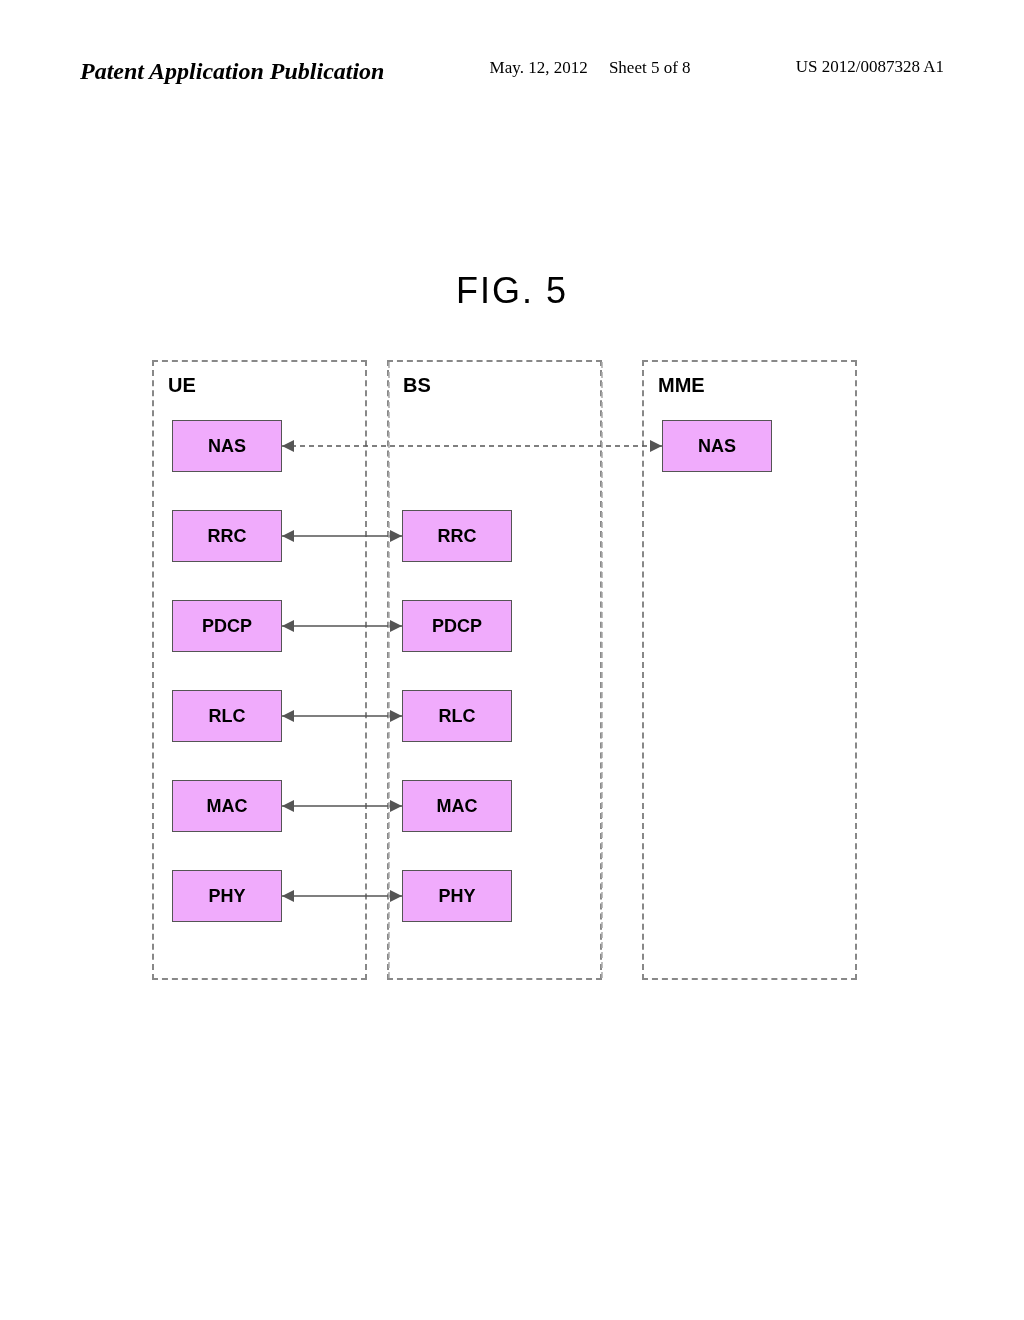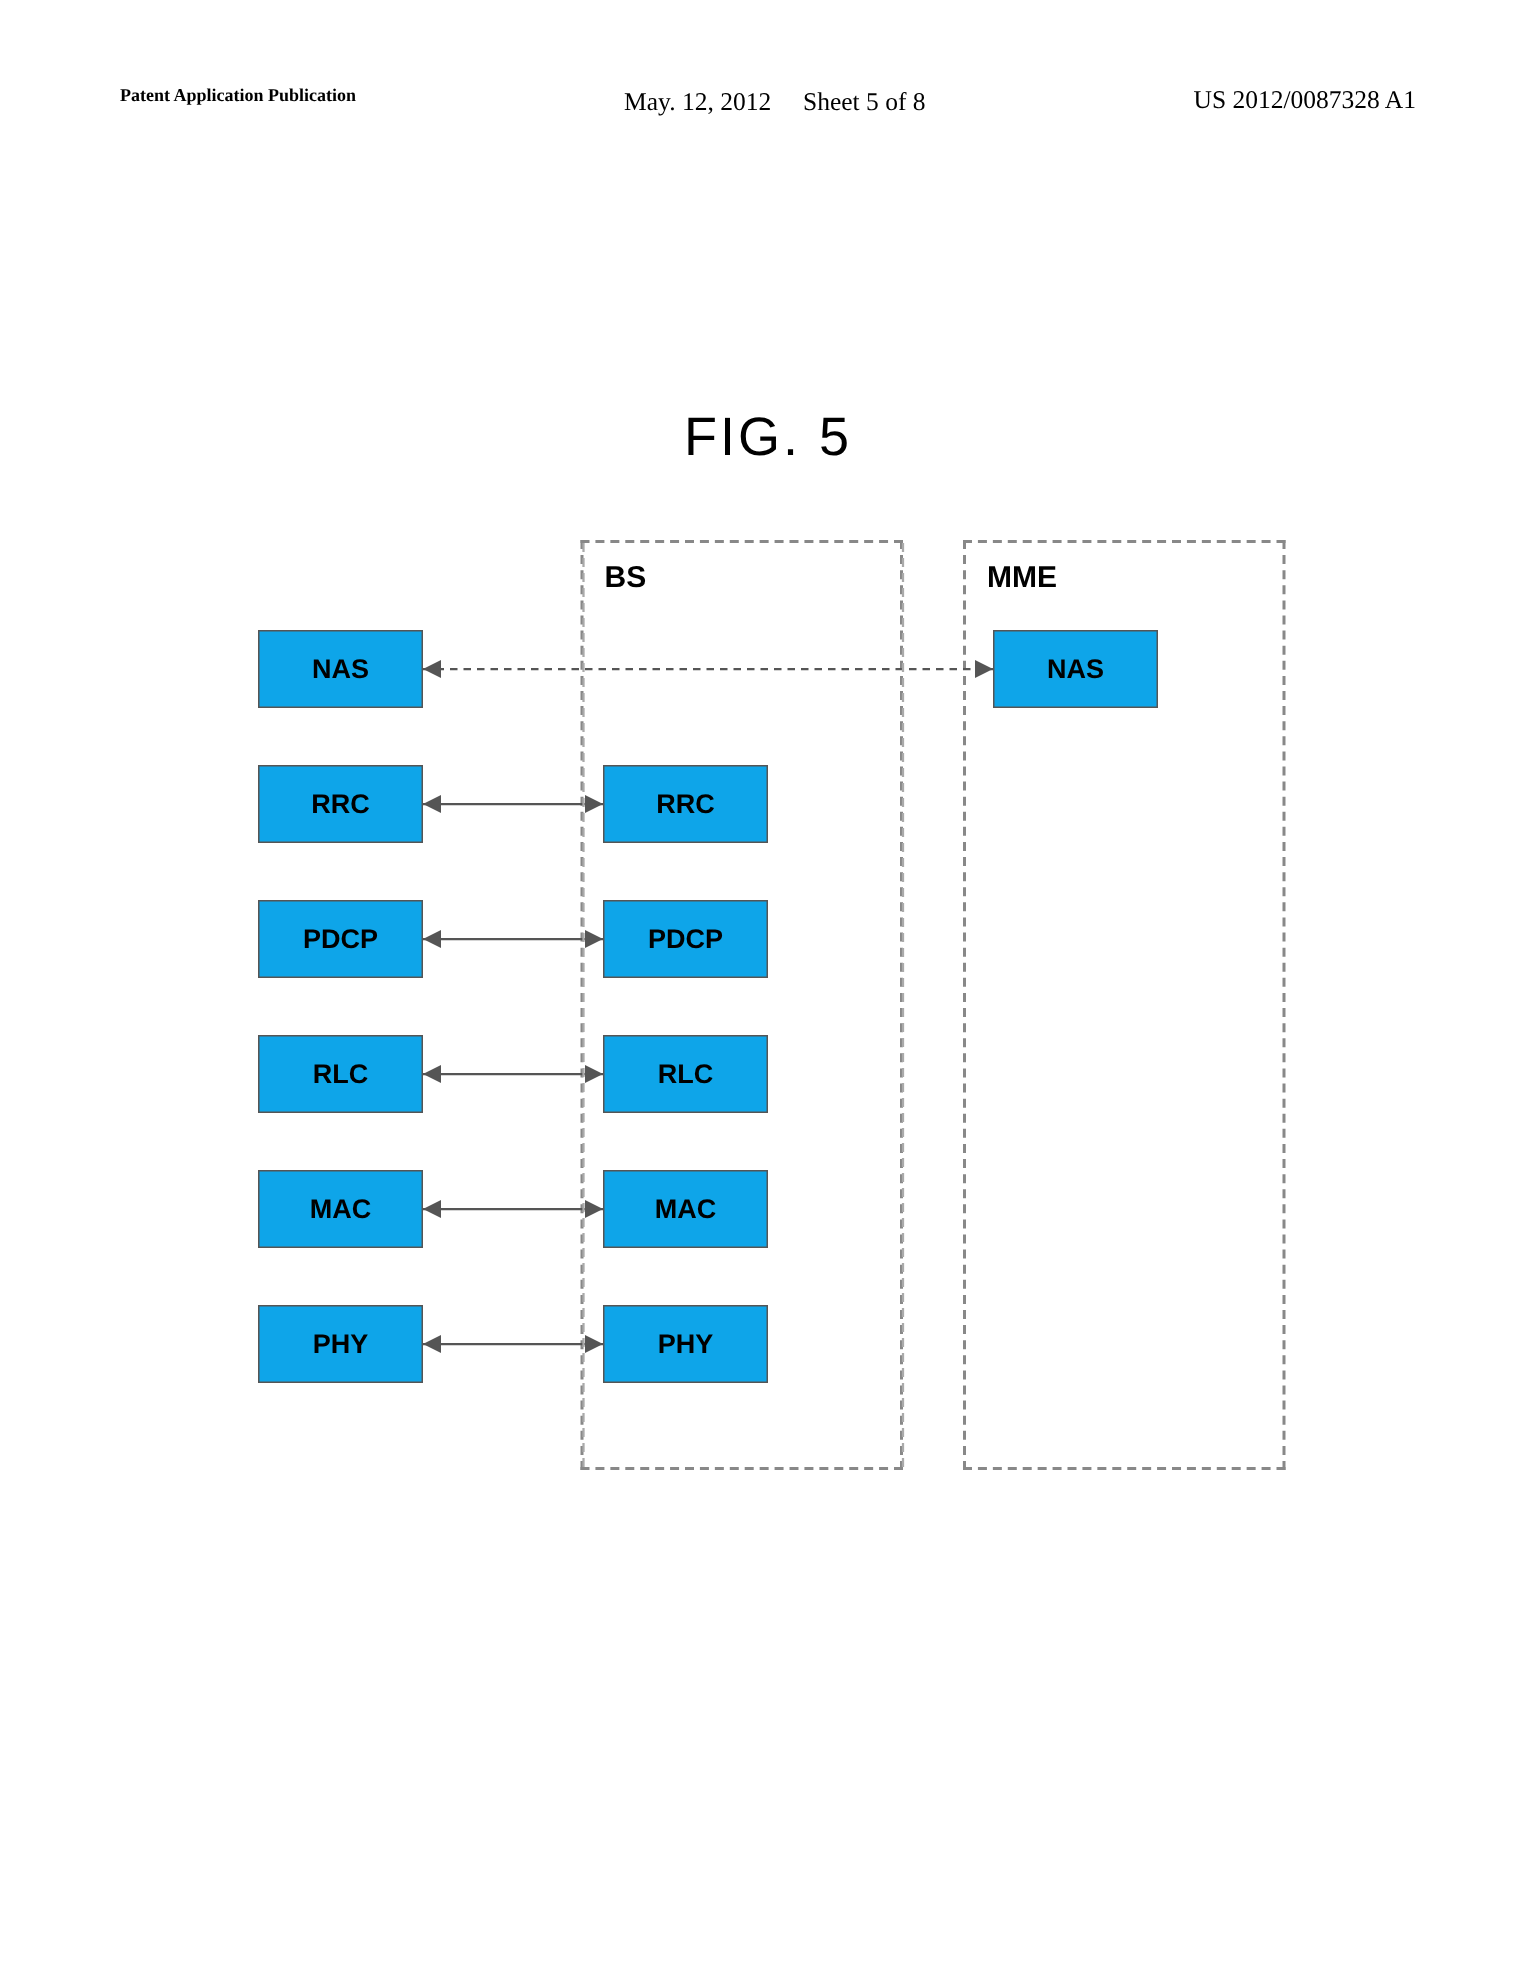--- a/index.html
+++ b/index.html
@@ -18,23 +18,24 @@
       top: 55px;
       left: 0;
       right: 0;
       display: flex;
       justify-content: space-between;
       align-items: flex-start;
       padding: 0 80px;
     }
 
     .header-left {
-      font-size: 12px;
+      font-size: 24px;
       font-weight: bold;
       line-height: 1.4;
+      font-style: italic;
     }
 
     .header-center {
       font-size: 17px;
       text-align: center;
       line-height: 1.5;
     }
 
     .header-right {
       font-size: 17px;
@@ -93,21 +94,21 @@
       left: 14px;
       font-size: 20px;
       font-weight: bold;
       font-family: Arial, sans-serif;
     }
 
     
     .proto-box {
       position: absolute;
       border: 1.5px solid #555;
-      background: #0ea5e9;
+      background: #f0abfc;
       display: flex;
       align-items: center;
       justify-content: center;
       font-size: 18px;
       font-weight: bold;
       font-family: Arial, sans-serif;
       width: 110px;
       height: 52px;
     }
 
@@ -145,20 +146,23 @@
     <span>US 2012/0087328 A1</span>
   </div>
 </div>
 
 <div class="fig-title">
   <span>FIG. 5</span>
 </div>
 
 <div class="diagram-area">
 
+  <div class="outer-box box-ue">
+    <div class="col-label">UE</div>
+  </div>
 
   <div class="outer-box box-bs">
     <div class="col-label">BS</div>
   </div>
 
   <div class="outer-box box-mme">
     <div class="col-label">MME</div>
   </div>
 
   <div class="proto-box ue-nas">NAS</div>

